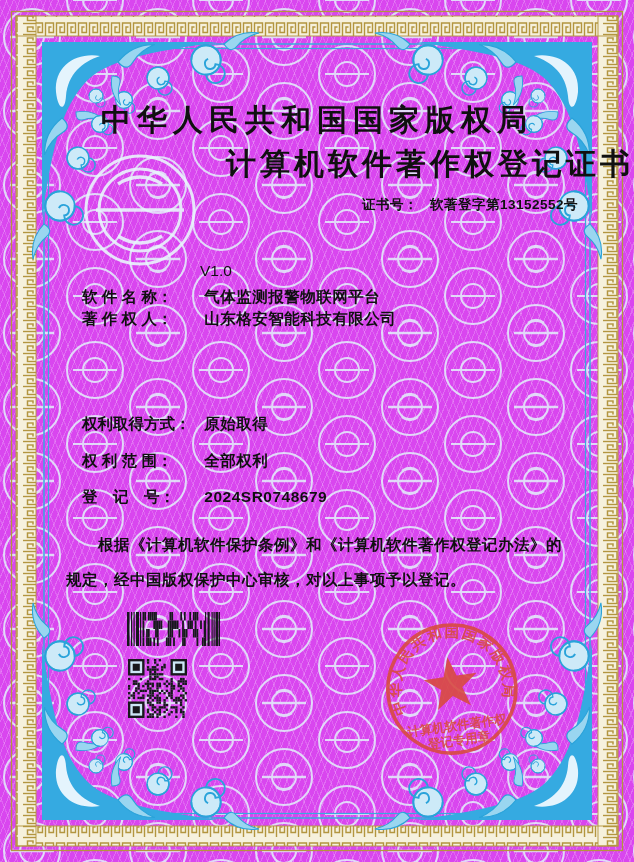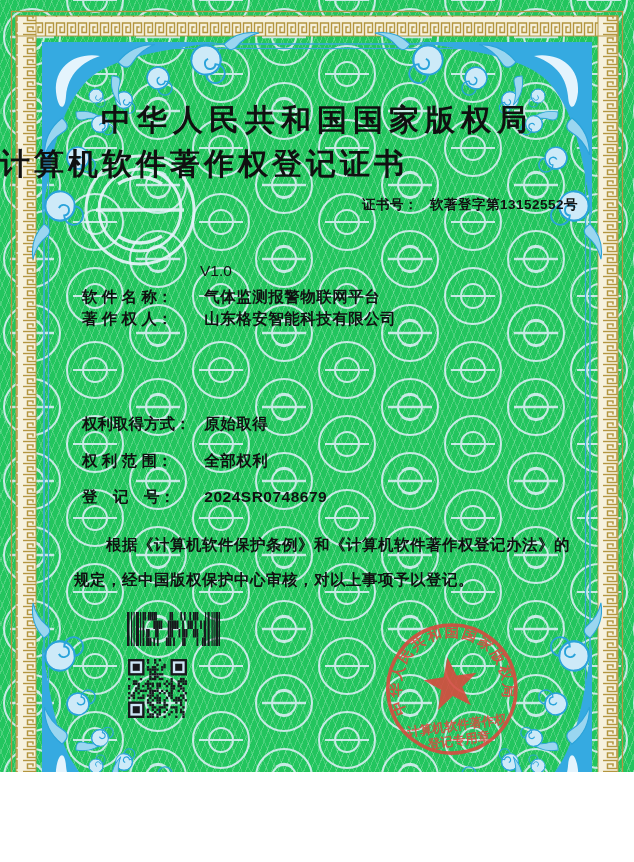--- a/index.html
+++ b/index.html
@@ -1,56 +1,56 @@
 <!DOCTYPE html>
 <html><head>
 <meta charset="utf-8">
 <style>
   html,body{margin:0;padding:0;background:#ffffff;}
   .page{
-    position:relative;width:634px;height:772px;overflow:hidden;
-    background:#22c55e;
+    position:relative;width:634px;height:862px;overflow:hidden;
+    background:#d946ef;
     font-family:"Liberation Sans",sans-serif;
     -webkit-font-smoothing:antialiased;
   }
   .guilloche{
     position:absolute;inset:0;z-index:1;pointer-events:none;
     background:
       repeating-linear-gradient(112deg, rgba(255,255,255,.22) 0 1px, rgba(255,255,255,0) 1px 6px),
       repeating-linear-gradient(68deg, rgba(255,255,255,.16) 0 1px, rgba(255,255,255,0) 1px 8px);
   }
   svg.layer{position:absolute;left:0;top:0;z-index:2;}
   .content{position:absolute;inset:0;z-index:3;color:#101010;}
   .title1{
     position:absolute;left:0;right:0;top:100px;text-align:center;
     font-family:"Liberation Serif",serif;font-weight:bold;
     font-size:30px;letter-spacing:6px;white-space:nowrap;
   }
   .title2{
-    position:absolute;left:0;right:0;top:144px;text-align:left;
+    position:absolute;left:0;right:0;top:144px;text-align:right;
     font-family:"Liberation Serif",serif;font-weight:bold;
     font-size:30px;letter-spacing:4px;white-space:nowrap;
   }
   .certno{
     position:absolute;top:196px;right:56px;
     font-size:13.5px;font-weight:bold;letter-spacing:.5px;white-space:nowrap;
   }
   .certno .gap{display:inline-block;width:12px;}
   .row{position:absolute;left:82px;font-size:15.5px;font-weight:bold;white-space:nowrap;}
   .row .lbl{display:inline-block;width:118px;}
   .row .val{letter-spacing:.5px;}
   .r-name{top:243px;margin-top:44px;}
   .r-version{position:absolute;left:200px;top:262px;font-size:15.5px;font-weight:normal;}
   .r-holder{top:309px;}
   .r-acq{top:414px;}
   .r-scope{top:451px;}
   .r-reg{top:487px;}
   .statement{
     position:absolute;left:66px;top:527px;width:510px;
-    font-size:15.5px;font-weight:bold;line-height:35px;letter-spacing:.5px;margin-left:8px;
+    font-size:15.5px;font-weight:bold;line-height:35px;letter-spacing:.5px;
   }
   .statement .l1{padding-left:32px;white-space:nowrap;}
   .statement .l2{white-space:nowrap;}
   .barcode{position:absolute;left:127px;top:612px;width:93px;height:34px;z-index:3;}
   .qrcode{position:absolute;left:127px;top:659px;width:61px;height:59px;z-index:3;}
   .sealwrap{position:absolute;left:380px;top:618px;width:144px;height:144px;z-index:4;transform:rotate(-8deg);}
   .datefld{
     position:absolute;left:388px;top:759px;z-index:3;
     font-size:17.5px;font-weight:bold;letter-spacing:1px;white-space:nowrap;
   }

